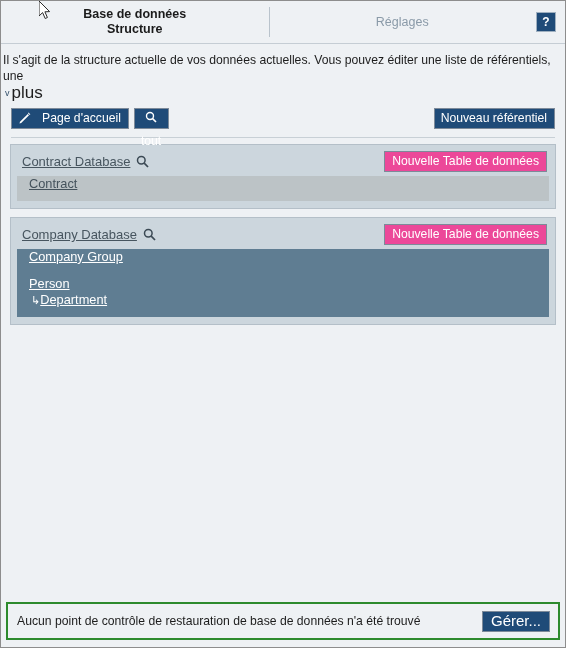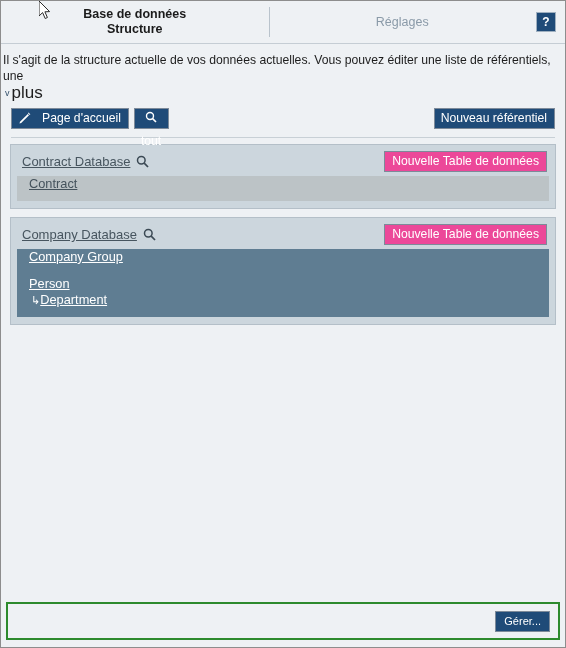--- a/index.html
+++ b/index.html
@@ -230,21 +230,21 @@
   }
   .statustext {
     font-size: 12.2px;
     color: #1d1d1d;
   }
   .manage {
     margin-left: auto;
     background: #1f4b78;
     color: #ffffff;
     border: 1px solid #7d8a99;
-    font-size: 11px;
+    font-size: 15px;
     padding: 2px 8px 3px 8px;
     cursor: pointer;
     user-select: none;
     height: 21px;
     box-sizing: border-box;
     display: inline-flex;
     align-items: center;
   }
 </style>
 </head>
@@ -339,16 +339,17 @@
         <div class="tgroup">
           <span class="tbl">Person</span>
           <span class="tbl indent1"><span class="elbow">↳</span><span>Department</span></span>
         </div>
       </div>
     </div>
 
   </div>
 
   <div class="statusbar">
+    <span class="statustext">Aucun point de contrôle de restauration de base de données n'a été trouvé</span>
     <span class="manage">Gérer...</span>
   </div>
 
 </div>
 
 </body></html>

